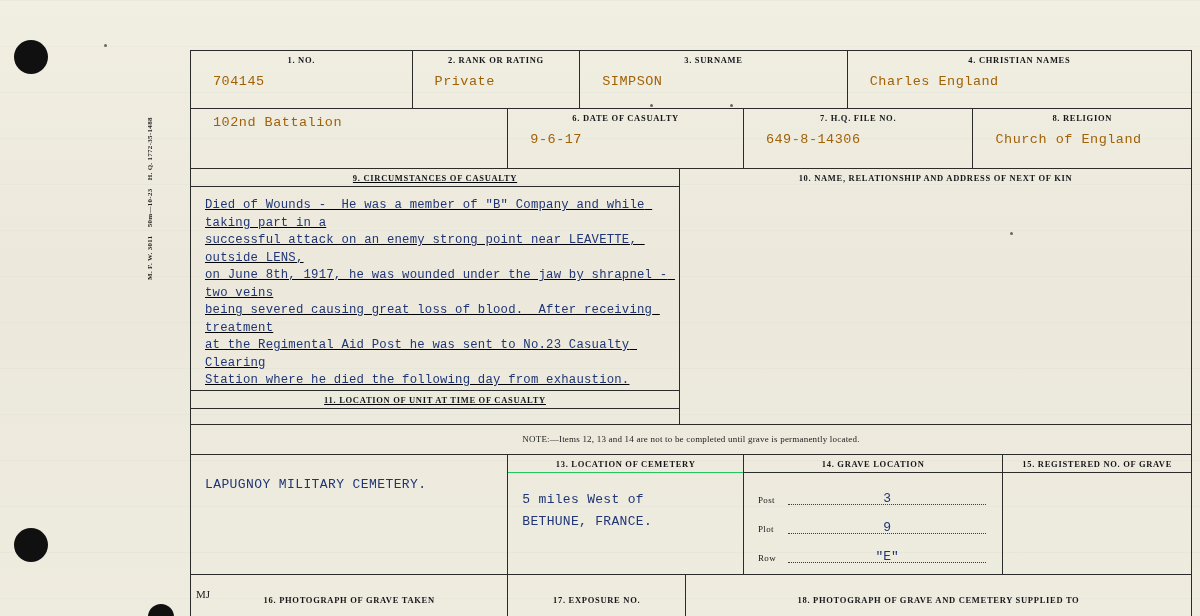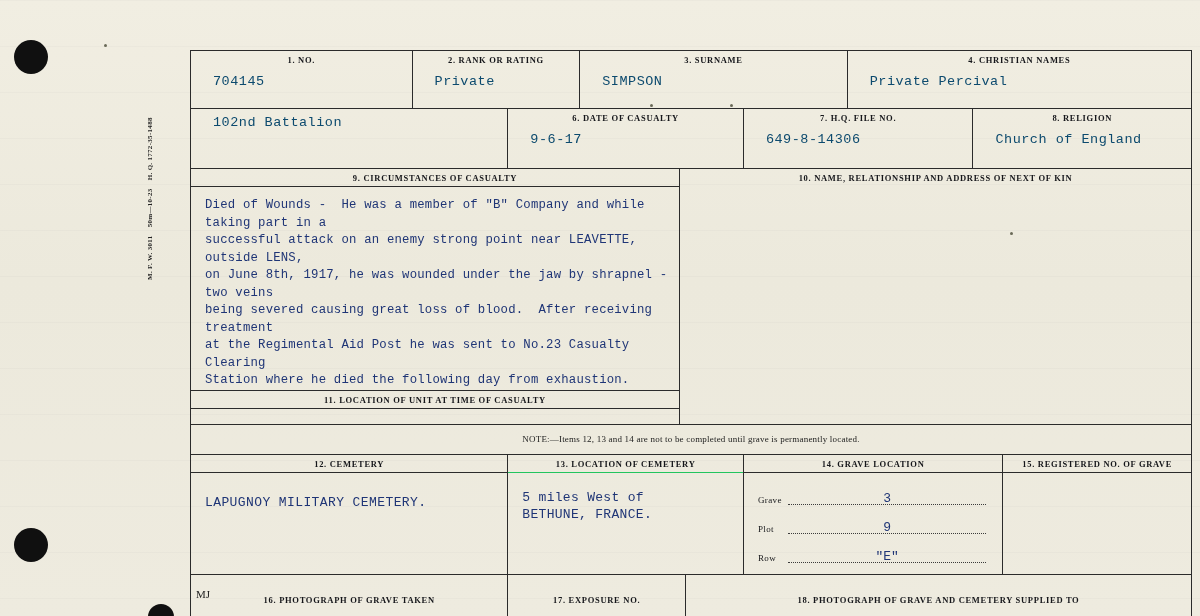--- a/index.html
+++ b/index.html
@@ -37,41 +37,41 @@
   .cell{box-sizing:border-box;position:relative;border-right:1px solid #2b2b2b;}
   .cell:last-child{border-right:none;}
   .hdr{
     font-size:8.5px;letter-spacing:.7px;text-align:center;
     padding:4px 2px 3px;font-weight:bold;color:#15161a;
     font-family:"Liberation Serif", serif;
     text-transform:uppercase;
   }
   .val{
     font-family:"Liberation Mono", monospace;
-    font-size:13.5px;color:#0c4a6e;letter-spacing:.5px;
+    font-size:13.5px;color:#a16207;letter-spacing:.5px;
     padding:6px 0 0 22px;
   }
 
   
   .r1{height:58px;}
   .r1 .c1{width:222px;}
   .r1 .c2{width:168px;}
   .r1 .c3{width:268px;}
   .r1 .c4{width:344px;}
 
   
   .r2{height:60px;}
   .r2 .c1{width:318px;}
   .r2 .c2{width:236px;}
   .r2 .c3{width:230px;}
   .r2 .c4{width:218px;}
 
   
   .r3{height:256px;}
-  .r3 .c1{width:490px;}
+  .r3 .c1{width:490px;text-decoration:underline;}
   .r3 .c2{width:512px;}
   .circ-head{border-bottom:1px solid #2b2b2b;}
   .loc-head{border-top:1px solid #2b2b2b;border-bottom:1px solid #2b2b2b;}
   .circ-body{
     font-family:"Liberation Mono", monospace;
     font-size:12.3px;line-height:17.5px;color:#1f3576;
     padding:10px 6px 0 14px;white-space:pre-wrap;letter-spacing:.2px;
   }
   .circ-inner{display:flex;flex-direction:column;height:100%;}
   .circ-spacer{flex:1;}
@@ -88,21 +88,21 @@
   .r4 .c1{width:318px;}
   .r4 .c2{width:236px;}
   .r4 .c3{width:260px;}
   .r4 .c4{width:188px;}
   .cem-val{
     font-family:"Liberation Mono", monospace;
     font-size:13px;color:#1f3576;padding:22px 0 0 14px;letter-spacing:.4px;
   }
   .loc-val{
     font-family:"Liberation Mono", monospace;
-    font-size:13px;color:#1f3576;padding:16px 0 0 14px;line-height:17px;letter-spacing:.3px;
+    font-size:13px;color:#1f3576;padding:16px 0 0 14px;line-height:22px;letter-spacing:.3px;
   }
   .grave-box{padding:16px 16px 0 14px;}
   .grave-line{display:flex;align-items:flex-end;margin-bottom:13px;}
   .grave-label{font-size:9px;color:#16171a;width:30px;letter-spacing:.4px;}
   .grave-dots{
     flex:1;border-bottom:1px dotted #3b3b3b;position:relative;height:15px;
     text-align:center;
   }
   .grave-dots span{
     font-family:"Liberation Mono", monospace;
@@ -167,21 +167,21 @@
     <div class="cell c2">
       <div class="hdr">2.  RANK OR RATING</div>
       <div class="val">Private</div>
     </div>
     <div class="cell c3">
       <div class="hdr">3.  SURNAME</div>
       <div class="val">SIMPSON</div>
     </div>
     <div class="cell c4">
       <div class="hdr">4.  CHRISTIAN NAMES</div>
-      <div class="val">Private Percival</div>
+      <div class="val">Charles England</div>
     </div>
   </div>
 
   <div class="row r2">
     <div class="cell c1">
       <div class="val">102nd Battalion</div>
     </div>
     <div class="cell c2">
       <div class="hdr">6.  DATE OF CASUALTY</div>
       <div class="val">9-6-17</div>
@@ -218,33 +218,32 @@
   </div>
 
   <div class="row rnote">
     <div class="cell" style="width:1000px;border-right:none;">
       <div class="note">NOTE:—Items 12, 13 and 14 are not to be completed until grave is permanently located.</div>
     </div>
   </div>
 
   <div class="row r4">
     <div class="cell c1">
-      <div class="hdr" style="border-bottom:1px solid #2b2b2b;">12.  CEMETERY</div>
       <div class="cem-val">LAPUGNOY MILITARY CEMETERY.</div>
     </div>
     <div class="cell c2">
       <div class="hdr" style="border-bottom:1px solid #22c55e;">13.  LOCATION OF CEMETERY</div>
       <div class="loc-val" style="white-space:pre-wrap;">5 miles West of
 BETHUNE, FRANCE.</div>
     </div>
     <div class="cell c3">
       <div class="hdr" style="border-bottom:1px solid #2b2b2b;">14.  GRAVE LOCATION</div>
       <div class="grave-box">
         <div class="grave-line">
-          <div class="grave-label">Grave</div>
+          <div class="grave-label">Post</div>
           <div class="grave-dots"><span>3</span></div>
         </div>
         <div class="grave-line">
           <div class="grave-label">Plot</div>
           <div class="grave-dots"><span>9</span></div>
         </div>
         <div class="grave-line">
           <div class="grave-label">Row</div>
           <div class="grave-dots"><span>"E"</span></div>
         </div>

